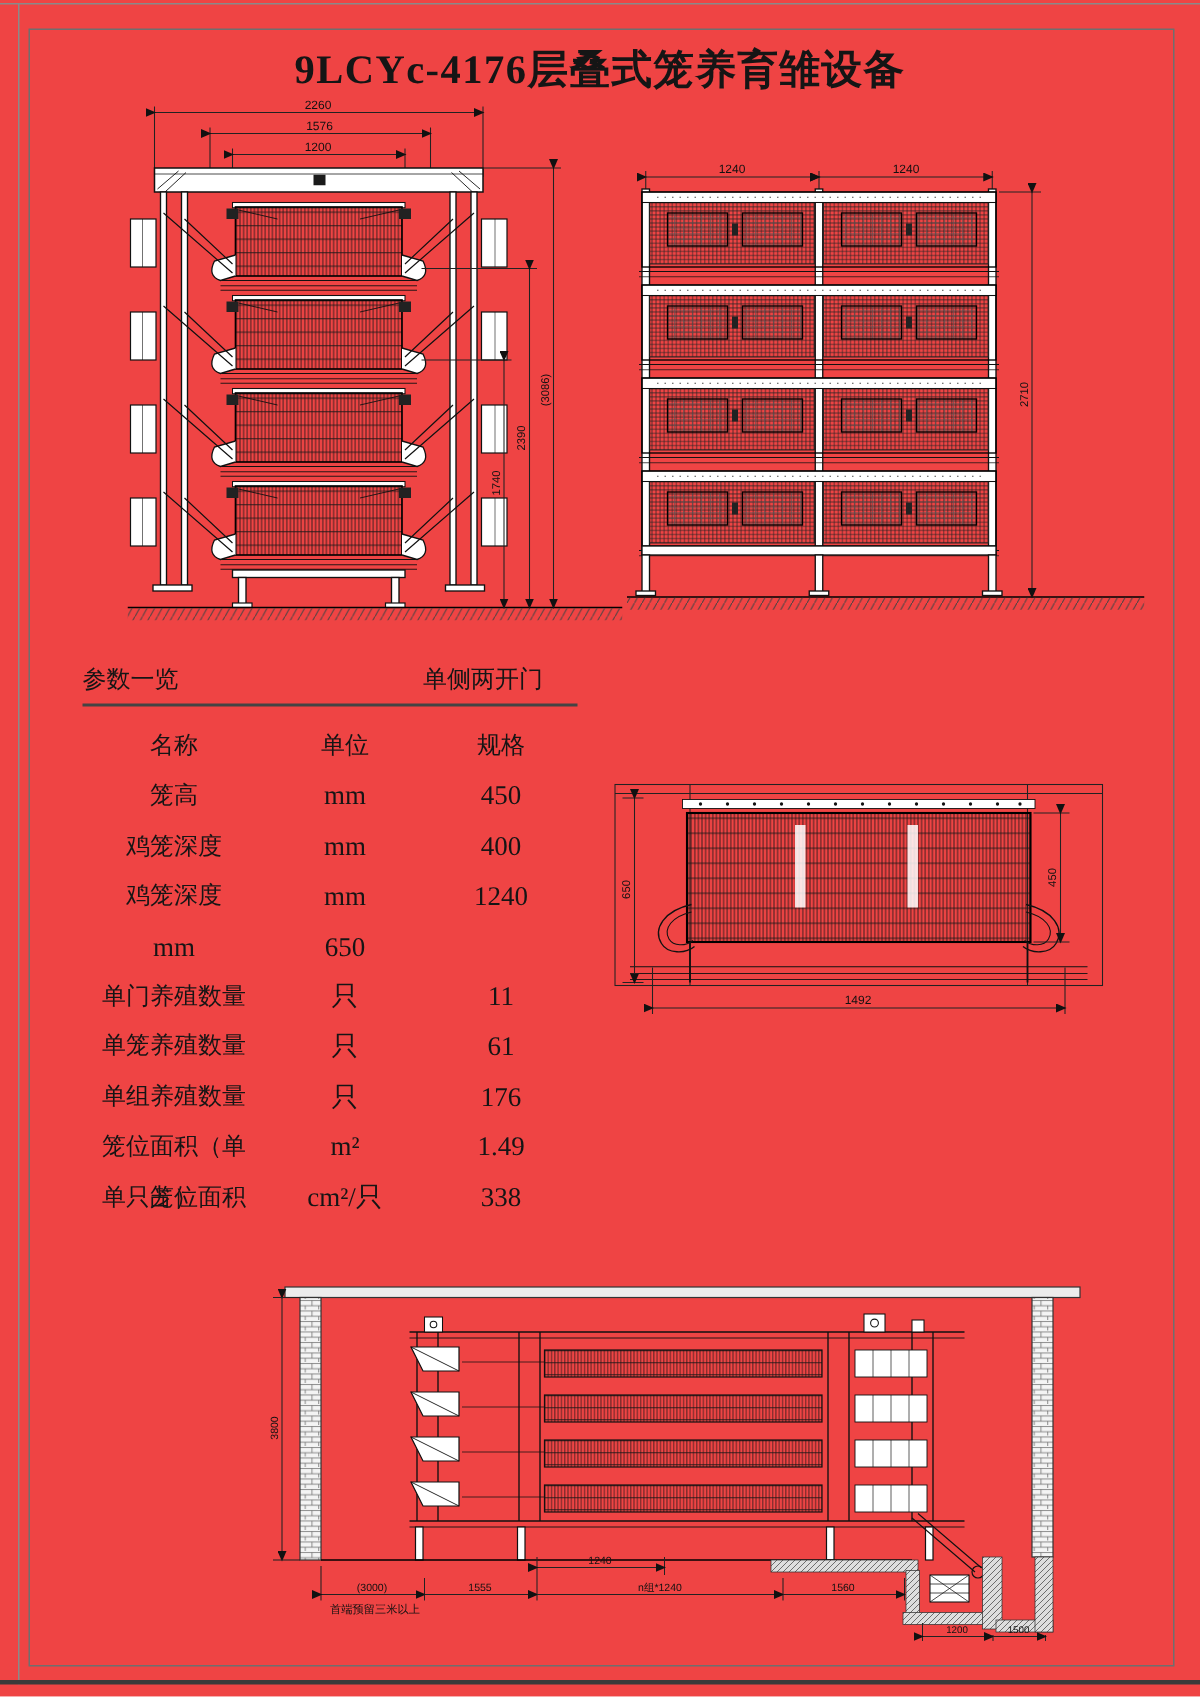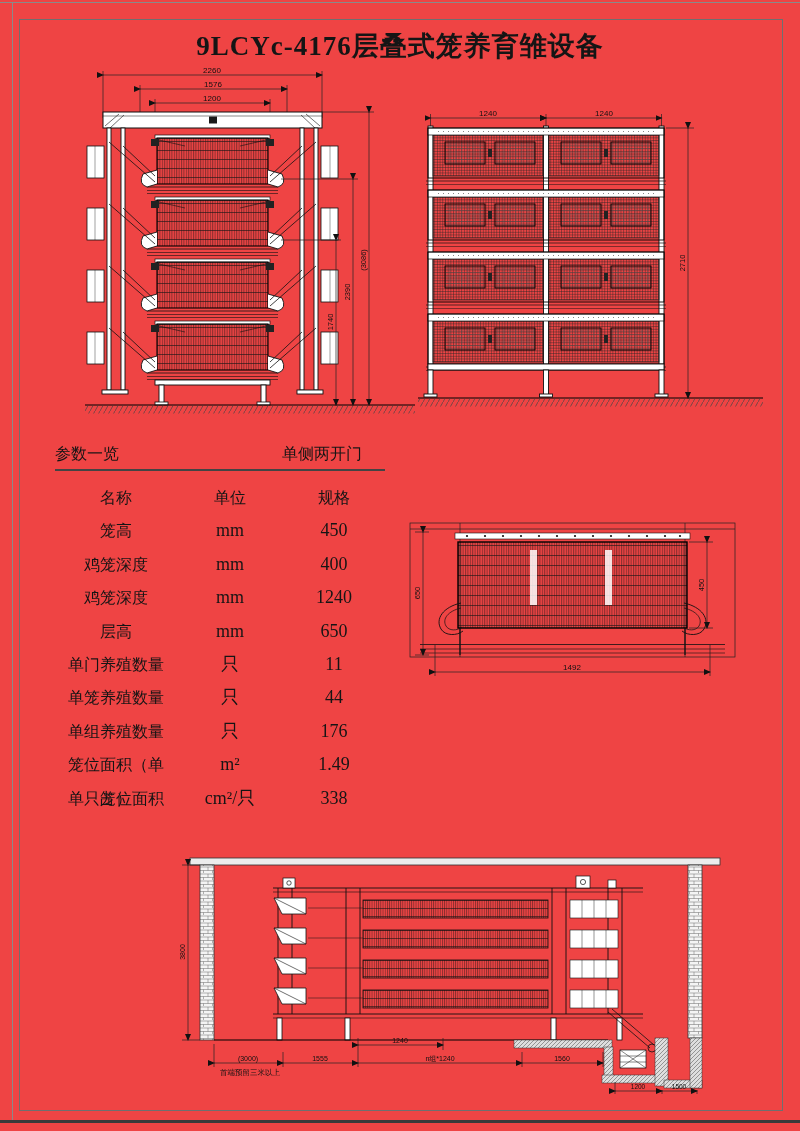--- a/index.html
+++ b/index.html
@@ -220,33 +220,32 @@
       <div>鸡笼深度</div>
       <div class="num">mm</div>
       <div class="num">400</div>
     </div>
     <div class="trow">
       <div>鸡笼深度</div>
       <div class="num">mm</div>
       <div class="num">1240</div>
     </div>
     <div class="trow">
-      <div>层高</div>
       <div class="num">mm</div>
       <div class="num">650</div>
     </div>
     <div class="trow">
       <div>单门养殖数量</div>
       <div class="num">只</div>
       <div class="num">11</div>
     </div>
     <div class="trow">
       <div>单笼养殖数量</div>
       <div class="num">只</div>
-      <div class="num">44</div>
+      <div class="num">61</div>
     </div>
     <div class="trow">
       <div>单组养殖数量</div>
       <div class="num">只</div>
       <div class="num">176</div>
     </div>
     <div class="trow">
       <div>笼位面积（单笼）</div>
       <div class="num">m²</div>
       <div class="num">1.49</div>

